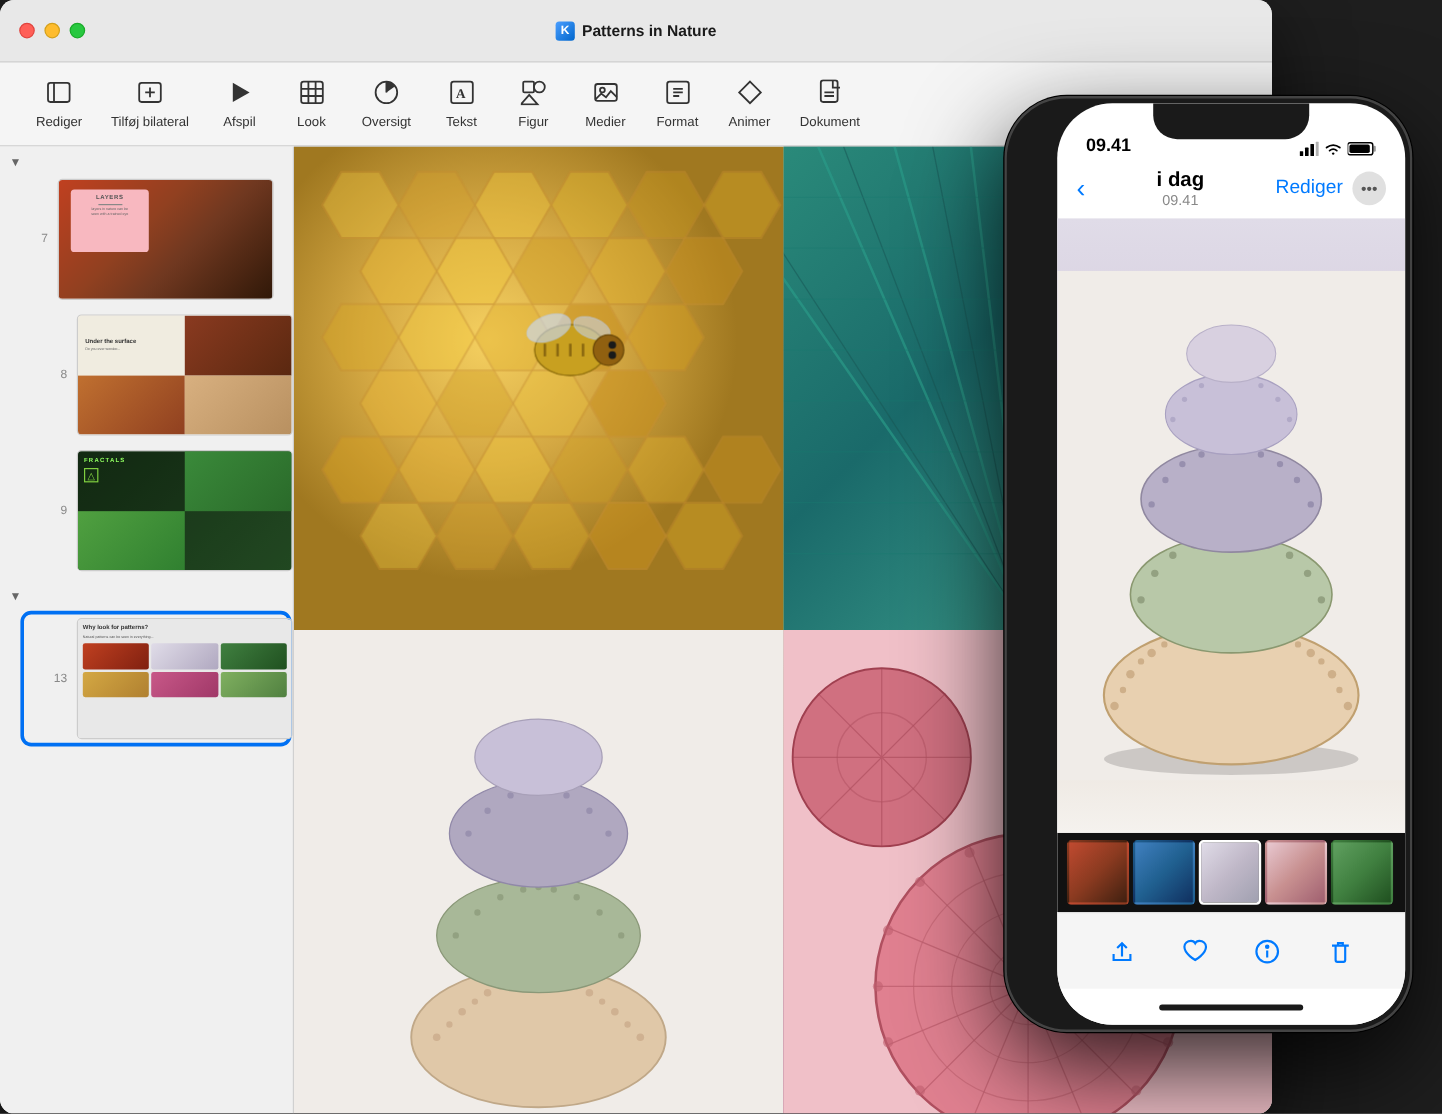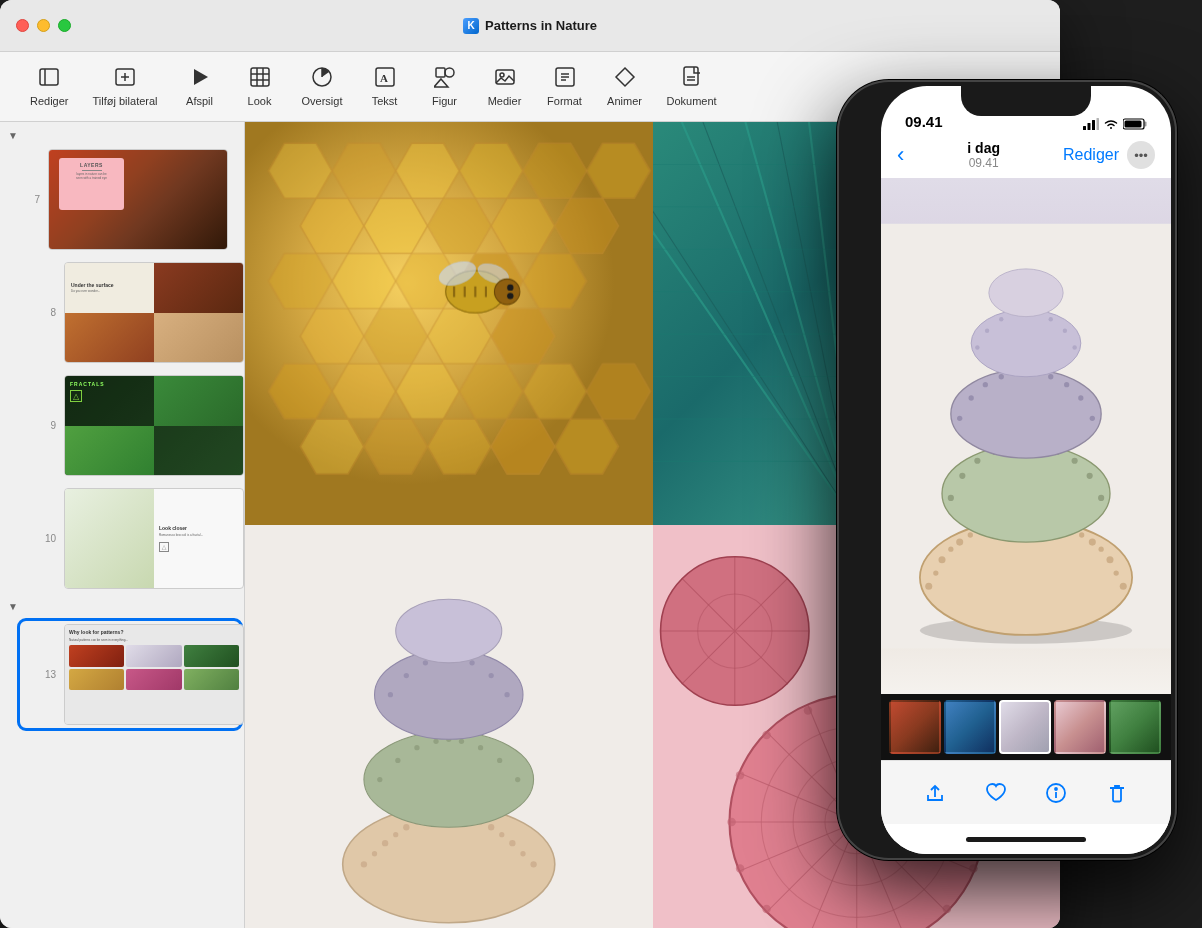--- a/index.html
+++ b/index.html
@@ -638,33 +638,20 @@
                 </div>
               </div>
               <div style="background:linear-gradient(135deg,#3a8a3a,#2a6a2a);"></div>
               <div style="background:linear-gradient(135deg,#50a040,#308030);"></div>
               <div style="background:rgba(0,0,0,0.2);"></div>
             </div>
           </div>
         </div>
       </div>
 
-      <div class="slide-item" style="margin-left:20px;">
-        <span class="slide-number">10</span>
-        <div class="slide-thumb thumb-10">
-          <div style="width:100%;height:100%;display:flex;align-items:center;">
-            <div style="width:50%;height:100%;background:linear-gradient(135deg,#e8f0e0,#c8d8b0);"></div>
-            <div style="width:50%;padding:5px;display:flex;flex-direction:column;gap:2px;">
-              <div style="font-size:5px;font-weight:bold;color:#333;">Look closer</div>
-              <div style="font-size:3px;color:#666;line-height:1.4;">Romanesco broccoli is a fractal...</div>
-              <div style="width:10px;height:10px;border:1px solid #888;margin-top:2px;display:flex;align-items:center;justify-content:center;font-size:6px;color:#888;">△</div>
-            </div>
-          </div>
-        </div>
-      </div>
 
       <div class="slide-group">
         <div class="slide-group-header">
           <span class="chevron">▼</span>
         </div>
       </div>
 
 
       <div class="slide-item active" style="margin-left:20px;">
         <span class="slide-number">13</span>
@@ -962,21 +949,21 @@
             <rect x="0" y="1" width="21" height="10" rx="2" stroke="#000" stroke-width="1.2" fill="none"></rect>
             <rect x="21.5" y="3.5" width="2" height="5" rx="1" fill="#000" opacity="0.4"></rect>
             <rect x="1.5" y="2.5" width="17" height="7" rx="1.5" fill="#000"></rect>
           </svg>
         </div>
       </div>
 
       <div class="iphone-nav-bar" style="display:flex;align-items:center;justify-content:space-between;padding:2px 16px 8px;flex-shrink:0;">
         <div class="nav-back" style="font-size:22px;color:#007aff;cursor:pointer;">‹</div>
         <div class="nav-center">
-          <div class="nav-date" style="font-size:14px;font-weight:600;color:#000;text-align:center;">i dag</div>
+          <div class="nav-date" style="font-size:17px;font-weight:600;color:#000;text-align:center;">i dag</div>
           <div class="nav-time-small" style="font-size:12px;color:#888;text-align:center;">09.41</div>
         </div>
         <div class="nav-actions" style="display:flex;align-items:center;gap:8px;">
           <span class="nav-edit" style="font-size:16px;color:#007aff;cursor:pointer;">Rediger</span>
           <div class="nav-more" style="width:28px;height:28px;border-radius:50%;background:#e0e0e0;display:flex;align-items:center;justify-content:center;cursor:pointer;">
             <span style="font-size:13px;color:#555;">•••</span>
           </div>
         </div>
       </div>
 

